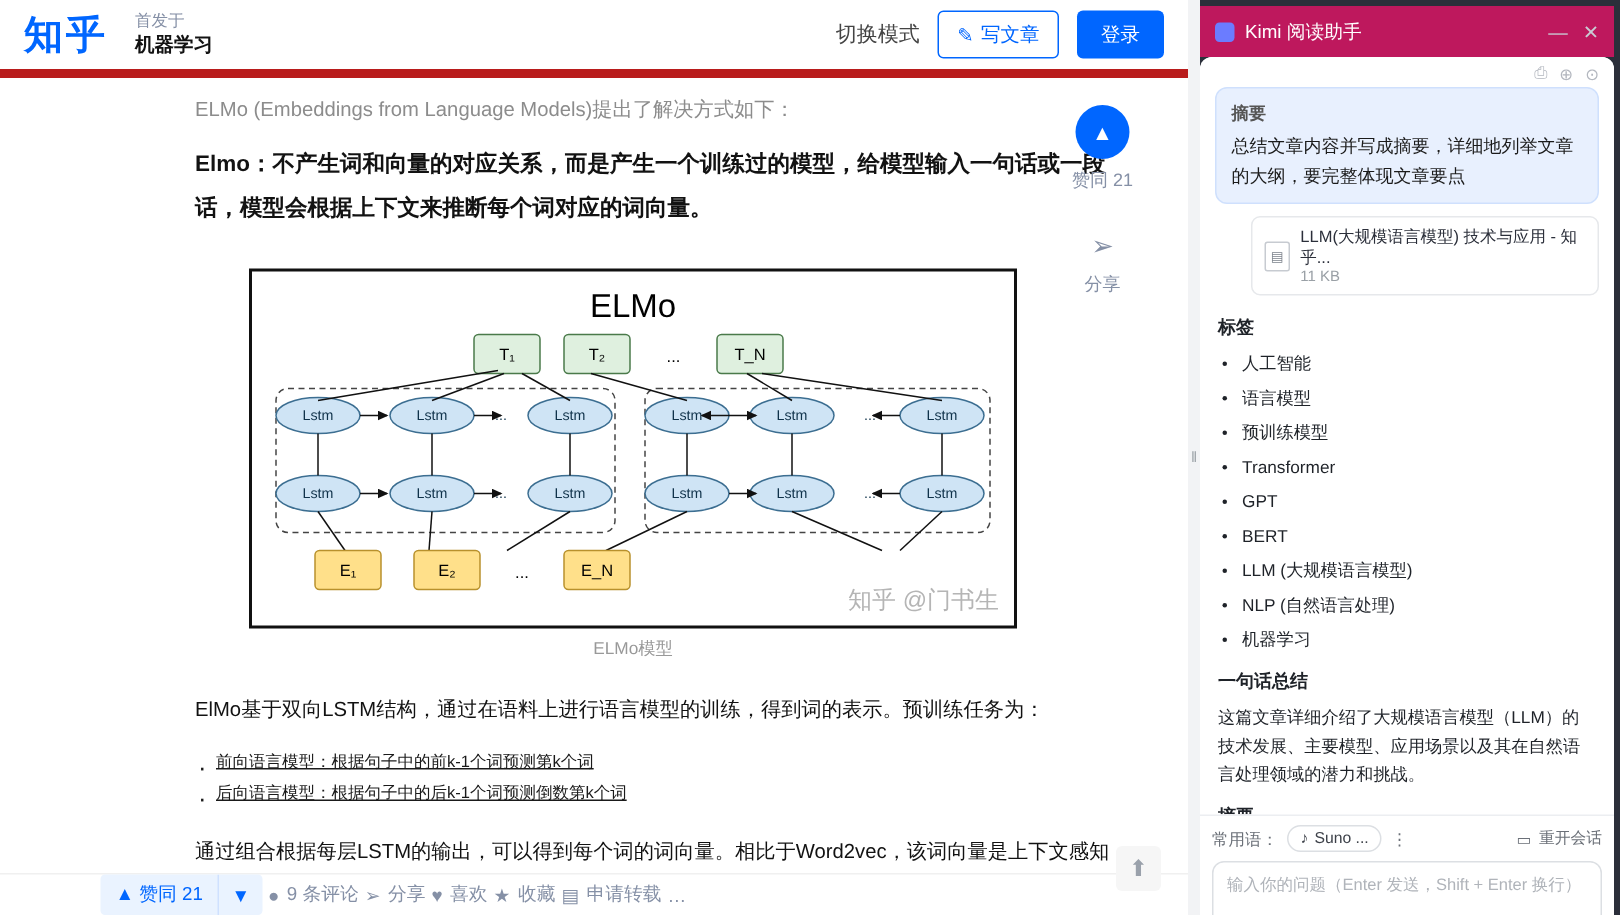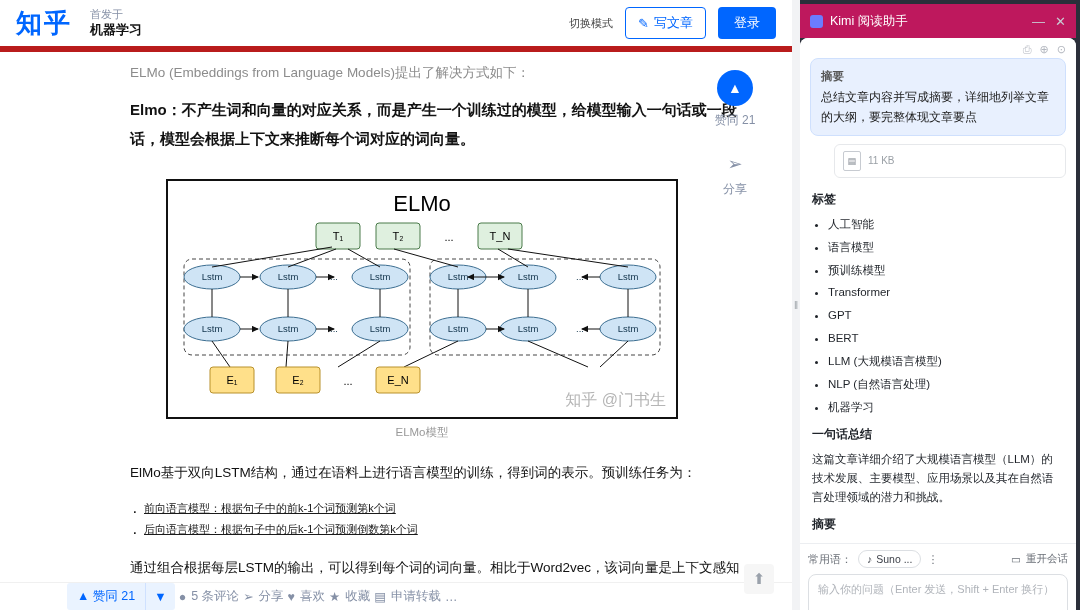--- a/index.html
+++ b/index.html
@@ -20,21 +20,21 @@
     display:flex; align-items:center; padding:0 16px; position:relative;
   }
   .logo {
     font-size:26px; font-weight:bold; color:#0066ff; letter-spacing:2px;
     font-family:"DejaVu Sans", sans-serif;
   }
   .colinfo { margin-left:18px; line-height:1.25; }
   .colinfo .small { font-size:11px; color:#8590a6; }
   .colinfo .name { font-size:13px; color:#121212; font-weight:bold; }
   .topright { margin-left:auto; display:flex; align-items:center; gap:12px; }
-  .mode-switch { font-size:11px; color:#444; cursor:pointer; }
+  .mode-switch { font-size:14px; color:#444; cursor:pointer; }
   .write-btn {
     border:1px solid #0066ff; color:#0066ff; background:#fff;
     border-radius:4px; padding:6px 12px; font-size:13px; display:flex; align-items:center; gap:5px;
     cursor:pointer;
   }
   .blue-btn {
     background:#0066ff; color:#fff; border:none; border-radius:4px;
     padding:7px 16px; font-size:13px; cursor:pointer;
   }
 
@@ -291,21 +291,21 @@
       <div class="vote-pill">
         <div class="up">
           <span>▲</span>
           <span>赞同 21</span>
         </div>
         <div class="sep"></div>
         <div class="down">▼</div>
       </div>
       <div class="act">
         <span class="g">●</span>
-        <span>5 条评论</span>
+        <span>9 条评论</span>
       </div>
       <div class="act">
         <span class="g">➢</span>
         <span>分享</span>
       </div>
       <div class="act">
         <span class="g">♥</span>
         <span>喜欢</span>
       </div>
       <div class="act">
@@ -344,20 +344,21 @@
         </div>
 
         <div class="bubble">
           <div class="bt">摘要</div>
           <div>总结文章内容并写成摘要，详细地列举文章的大纲，要完整体现文章要点</div>
         </div>
 
         <div class="filecard">
           <div class="ic">▤</div>
           <div>
+            <div class="nm">LLM(大规模语言模型) 技术与应用 - 知乎...</div>
             <div class="sz">11 KB</div>
           </div>
         </div>
 
         <div class="answer">
           <h4>标签</h4>
           <ul>
             <li>人工智能</li>
             <li>语言模型</li>
             <li>预训练模型</li>

